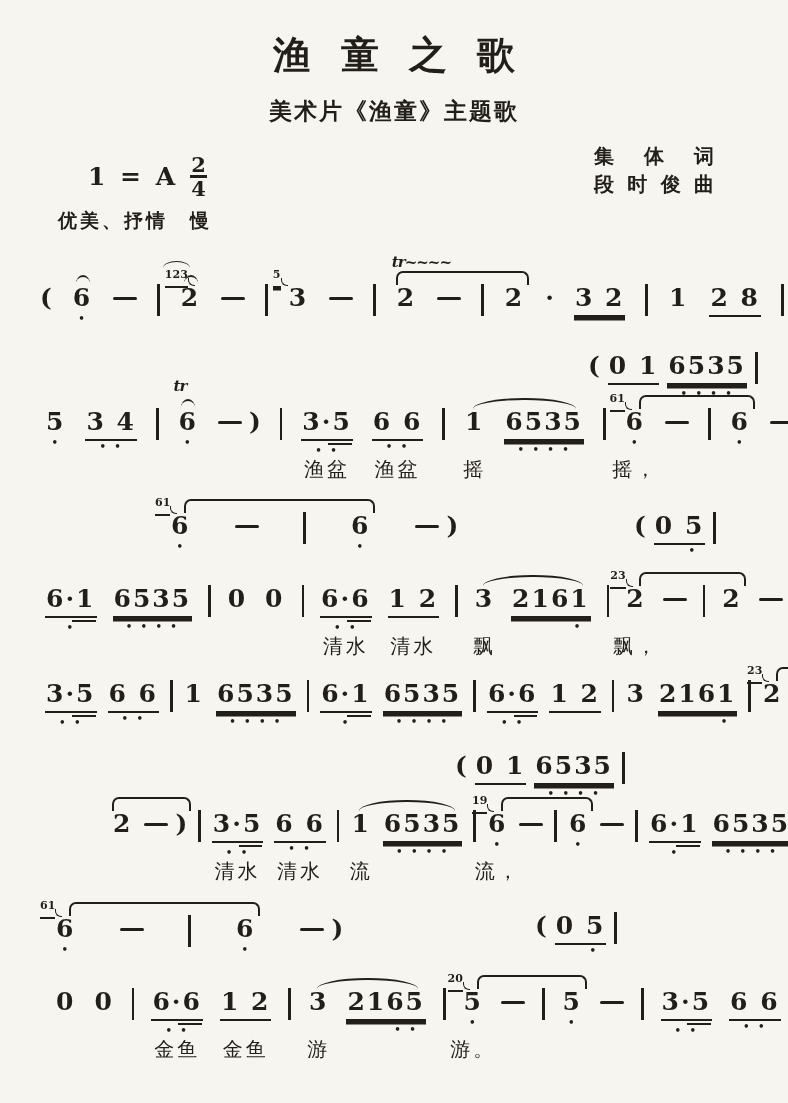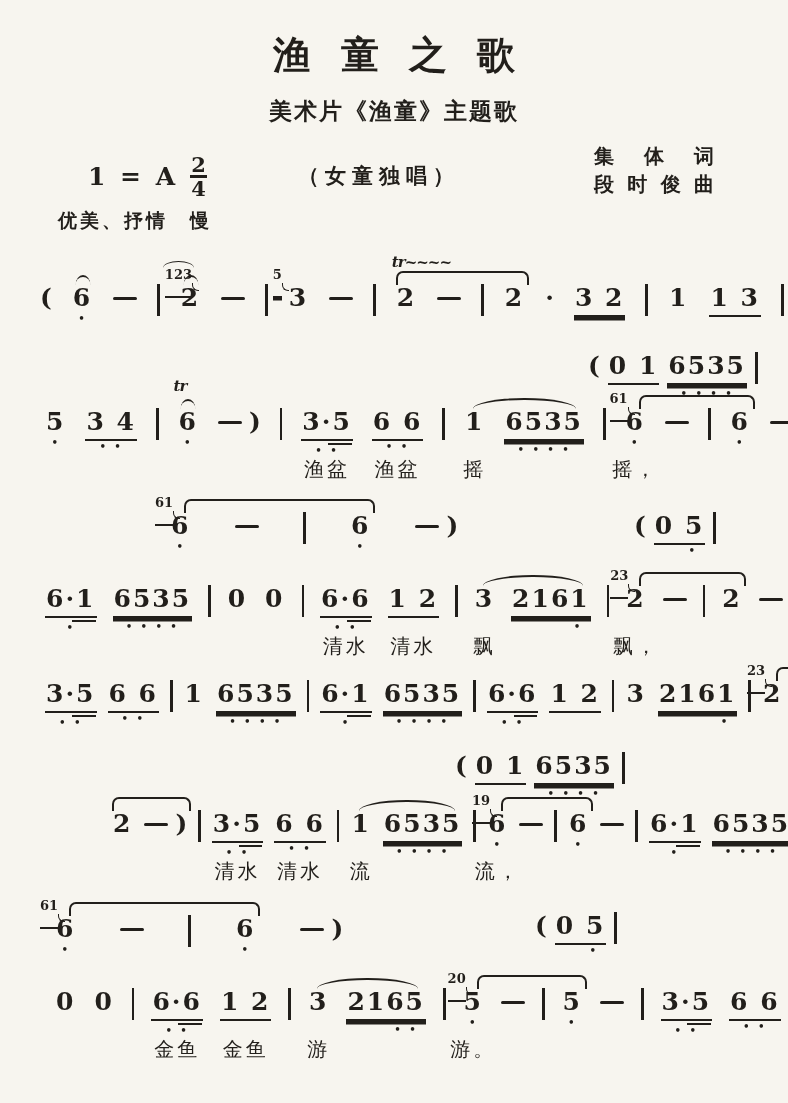--- a/index.html
+++ b/index.html
@@ -27,22 +27,22 @@
   .systems{position:absolute;inset:0;}
   .sysrow{position:absolute;display:flex;align-items:flex-start;}
   .tok{position:relative;display:inline-flex;align-items:flex-start;}
   .num{display:inline-block;font-size:25px;font-weight:bold;line-height:28px;
        letter-spacing:2px;padding:0 1px 3px 1px;white-space:pre;}
   .u1{border-bottom:2.5px solid var(--ink);}
   .u2{border-bottom:2.5px solid var(--ink);box-shadow:0 3.5px 0 0 var(--ink);}
   .u2l{position:absolute;right:1px;top:35px;width:46%;border-top:2.4px solid var(--ink);}
   .hat{position:absolute;top:-9px;left:50%;transform:translateX(-50%);width:15px;height:8px;
        border-top:2.4px solid var(--ink);border-radius:50% 50% 0 0 / 100% 100% 0 0;}
-  .grace{position:absolute;top:-16px;left:-15px;font-size:13px;font-weight:bold;
-       line-height:13px;white-space:nowrap;padding-bottom:15px;}
+  .grace{position:absolute;top:-16px;left:-15px;font-size:11px;font-weight:bold;
+       line-height:13px;white-space:nowrap;padding-bottom:5px;}
   .grace.g1{border-bottom:2px solid var(--ink);}
   .grace.g2{border-bottom:2px solid var(--ink);box-shadow:0 2.5px 0 0 var(--ink);}
   .grace::after{content:"";position:absolute;left:100%;top:55%;width:6px;height:7px;
        border-left:1.6px solid var(--ink);border-bottom:1.6px solid var(--ink);border-radius:0 0 0 6px;}
   .grace.garc::before{content:"";position:absolute;left:-2px;right:-2px;top:-7px;height:6px;
        border-top:1.8px solid var(--ink);border-radius:50% 50% 0 0 / 100% 100% 0 0;}
   .ann{position:absolute;top:-31px;left:-4px;font-size:15px;font-weight:bold;font-style:italic;
        white-space:nowrap;letter-spacing:-1px;}
   .dots{position:absolute;left:0;right:0;text-align:center;font-size:12px;line-height:8px;letter-spacing:2px;}
   .dots.right{text-align:right;padding-right:8px;}
@@ -64,21 +64,20 @@
   <div class="title">渔童之歌</div>
   <div class="subtitle">美术片《渔童》主题歌</div>
   <div class="keysig">
     <span>1 = A</span>
     <span class="meter">
       <span>2</span>
       <i class="mline"></i>
       <span>4</span>
     </span>
   </div>
-  <div class="perf">（女童独唱）</div>
   <div class="credits">
     <div>集体词</div>
     <div>段时俊曲</div>
   </div>
   <div class="tempo">优美、抒情　慢</div>
   <div class="systems">
       <div class="sysrow" style="top: 284px; left: 40px; gap: 20px;">
         <span class="tok">
           <span class="sym">(</span>
         </span>
@@ -133,21 +132,21 @@
         <span class="tok">
           <span class="num u2">3 2</span>
         </span>
         <span class="tok">
           <i class="barln"></i>
         </span>
         <span class="tok">
           <span class="num">1</span>
         </span>
         <span class="tok">
-          <span class="num u1">1 3</span>
+          <span class="num u1">2 8</span>
         </span>
         <span class="tok">
           <i class="barln"></i>
         </span>
         <i class="slur bracket" style="left: 356px; width: 129px;"></i>
       </div>
       <div class="sysrow" style="top: 352px; left: 588px; gap: 8px;">
         <span class="tok">
           <span class="sym">(</span>
         </span>

